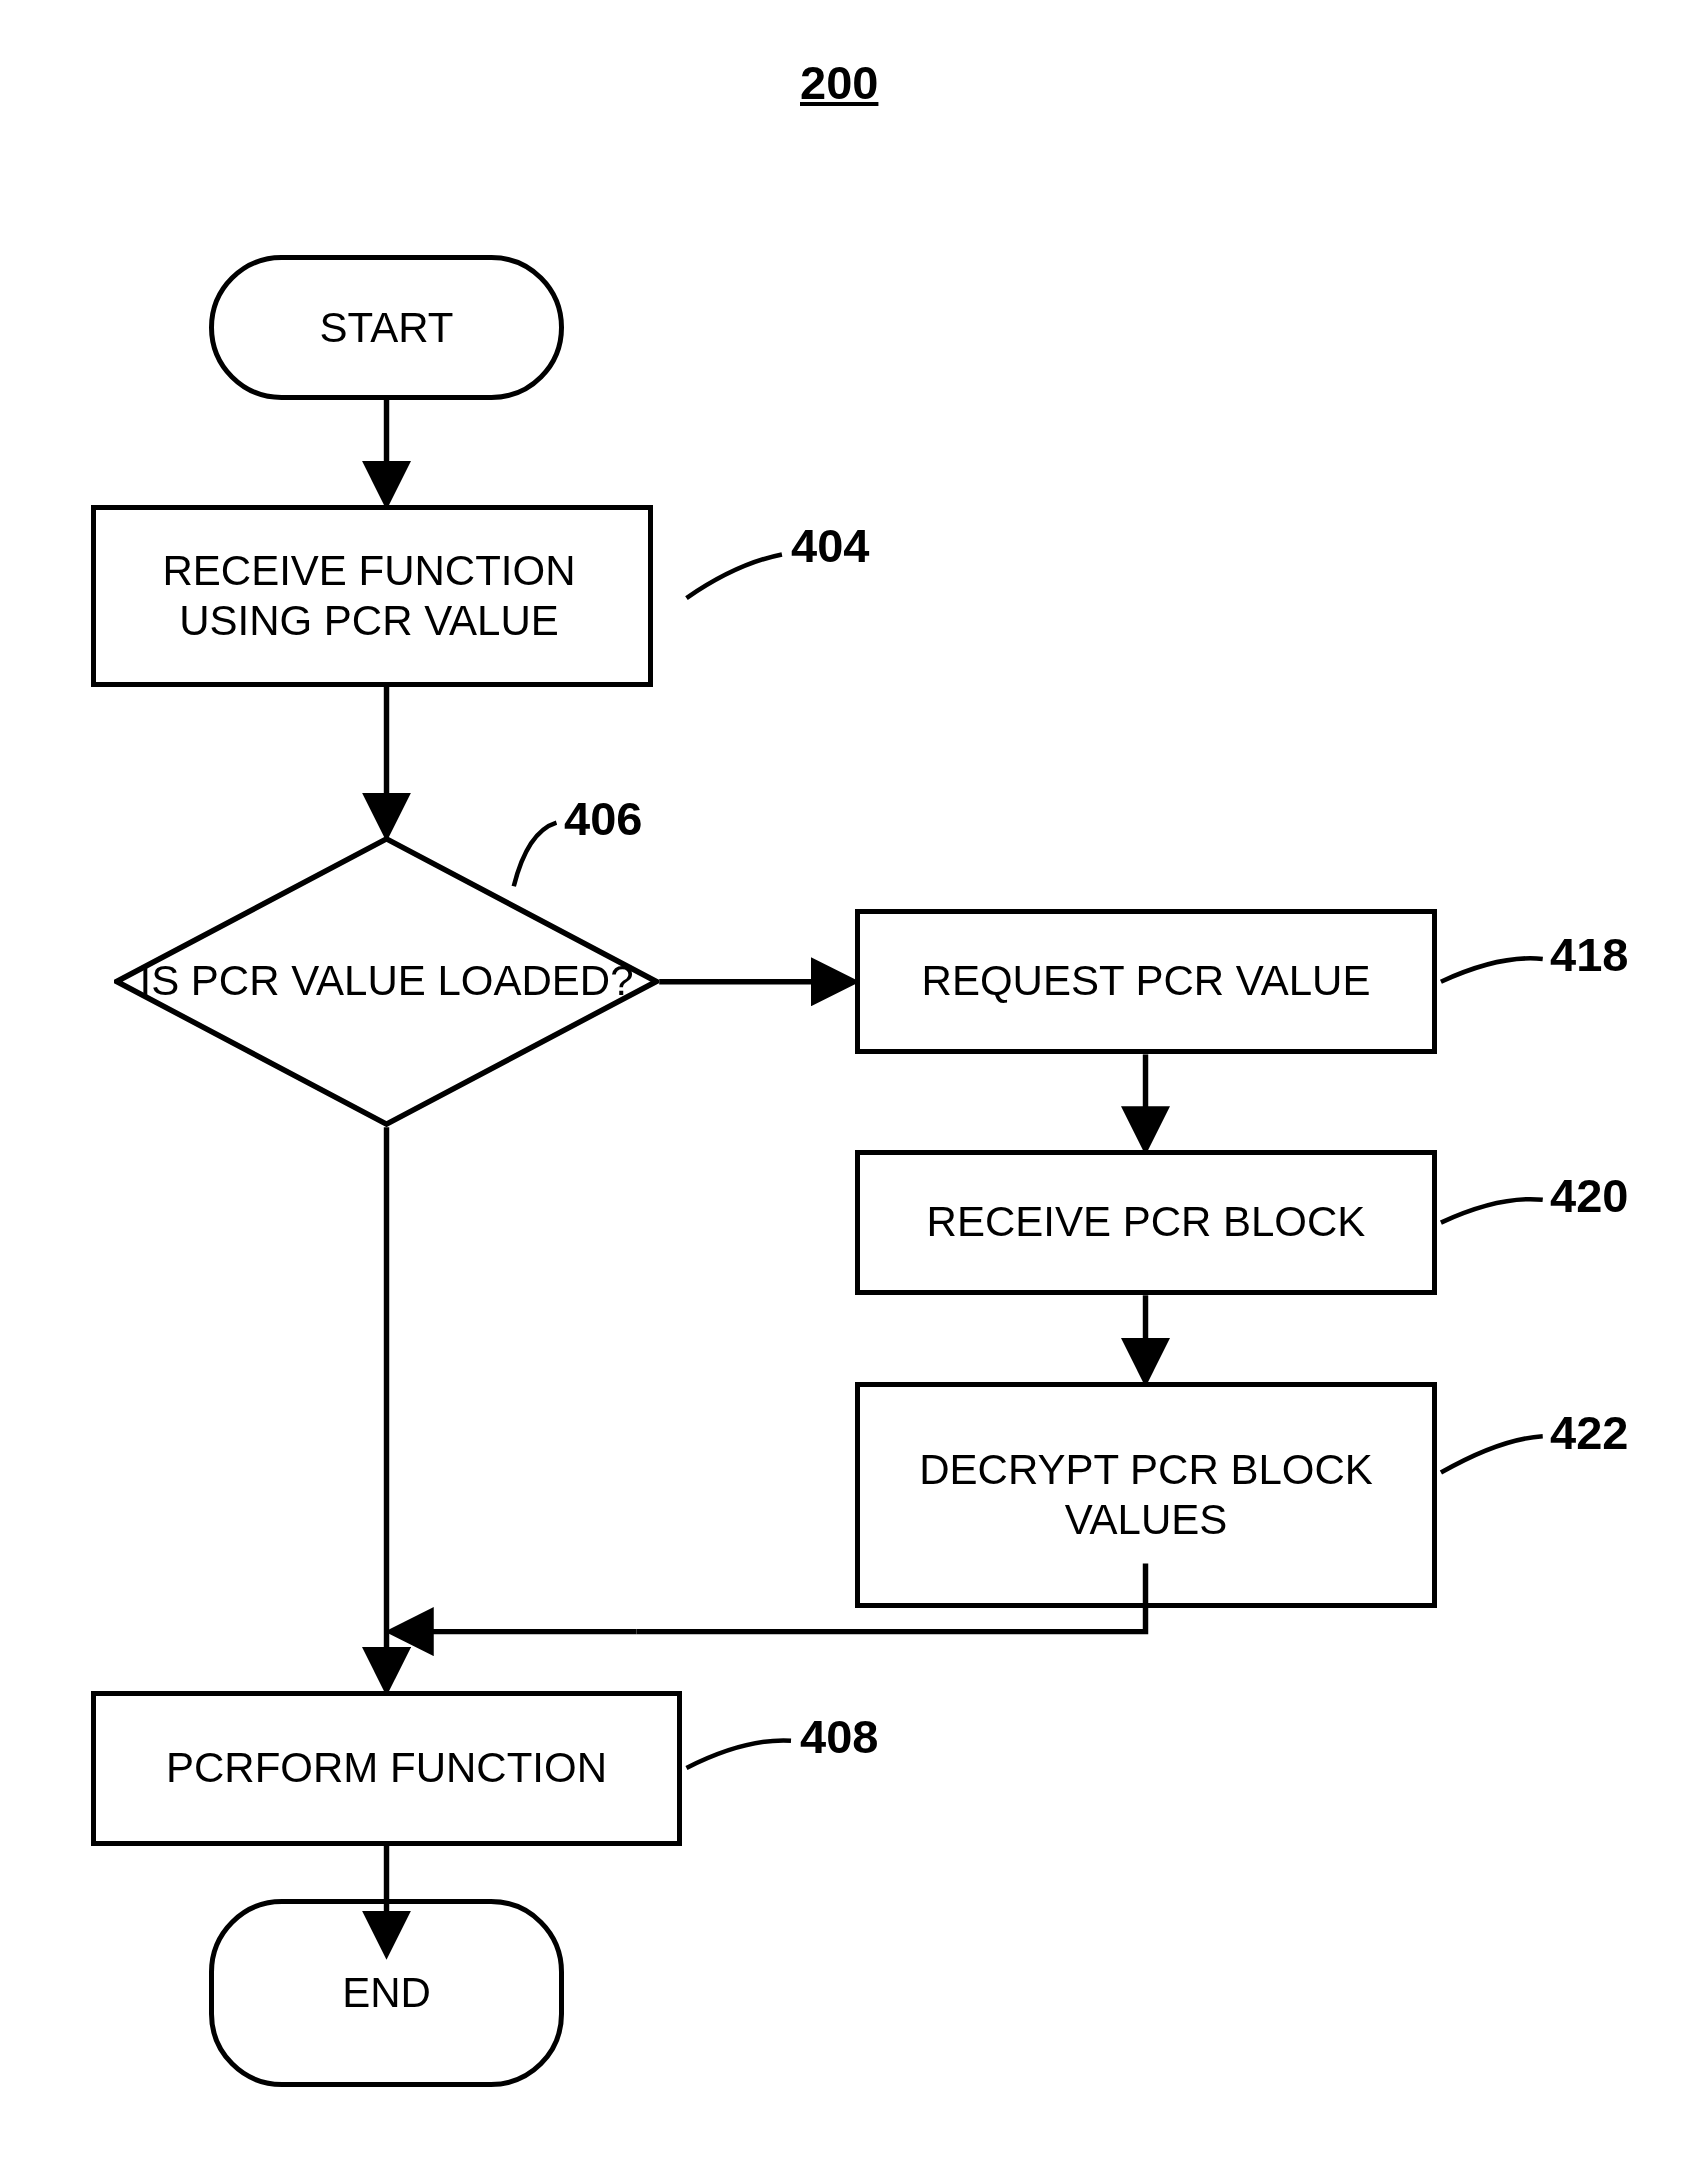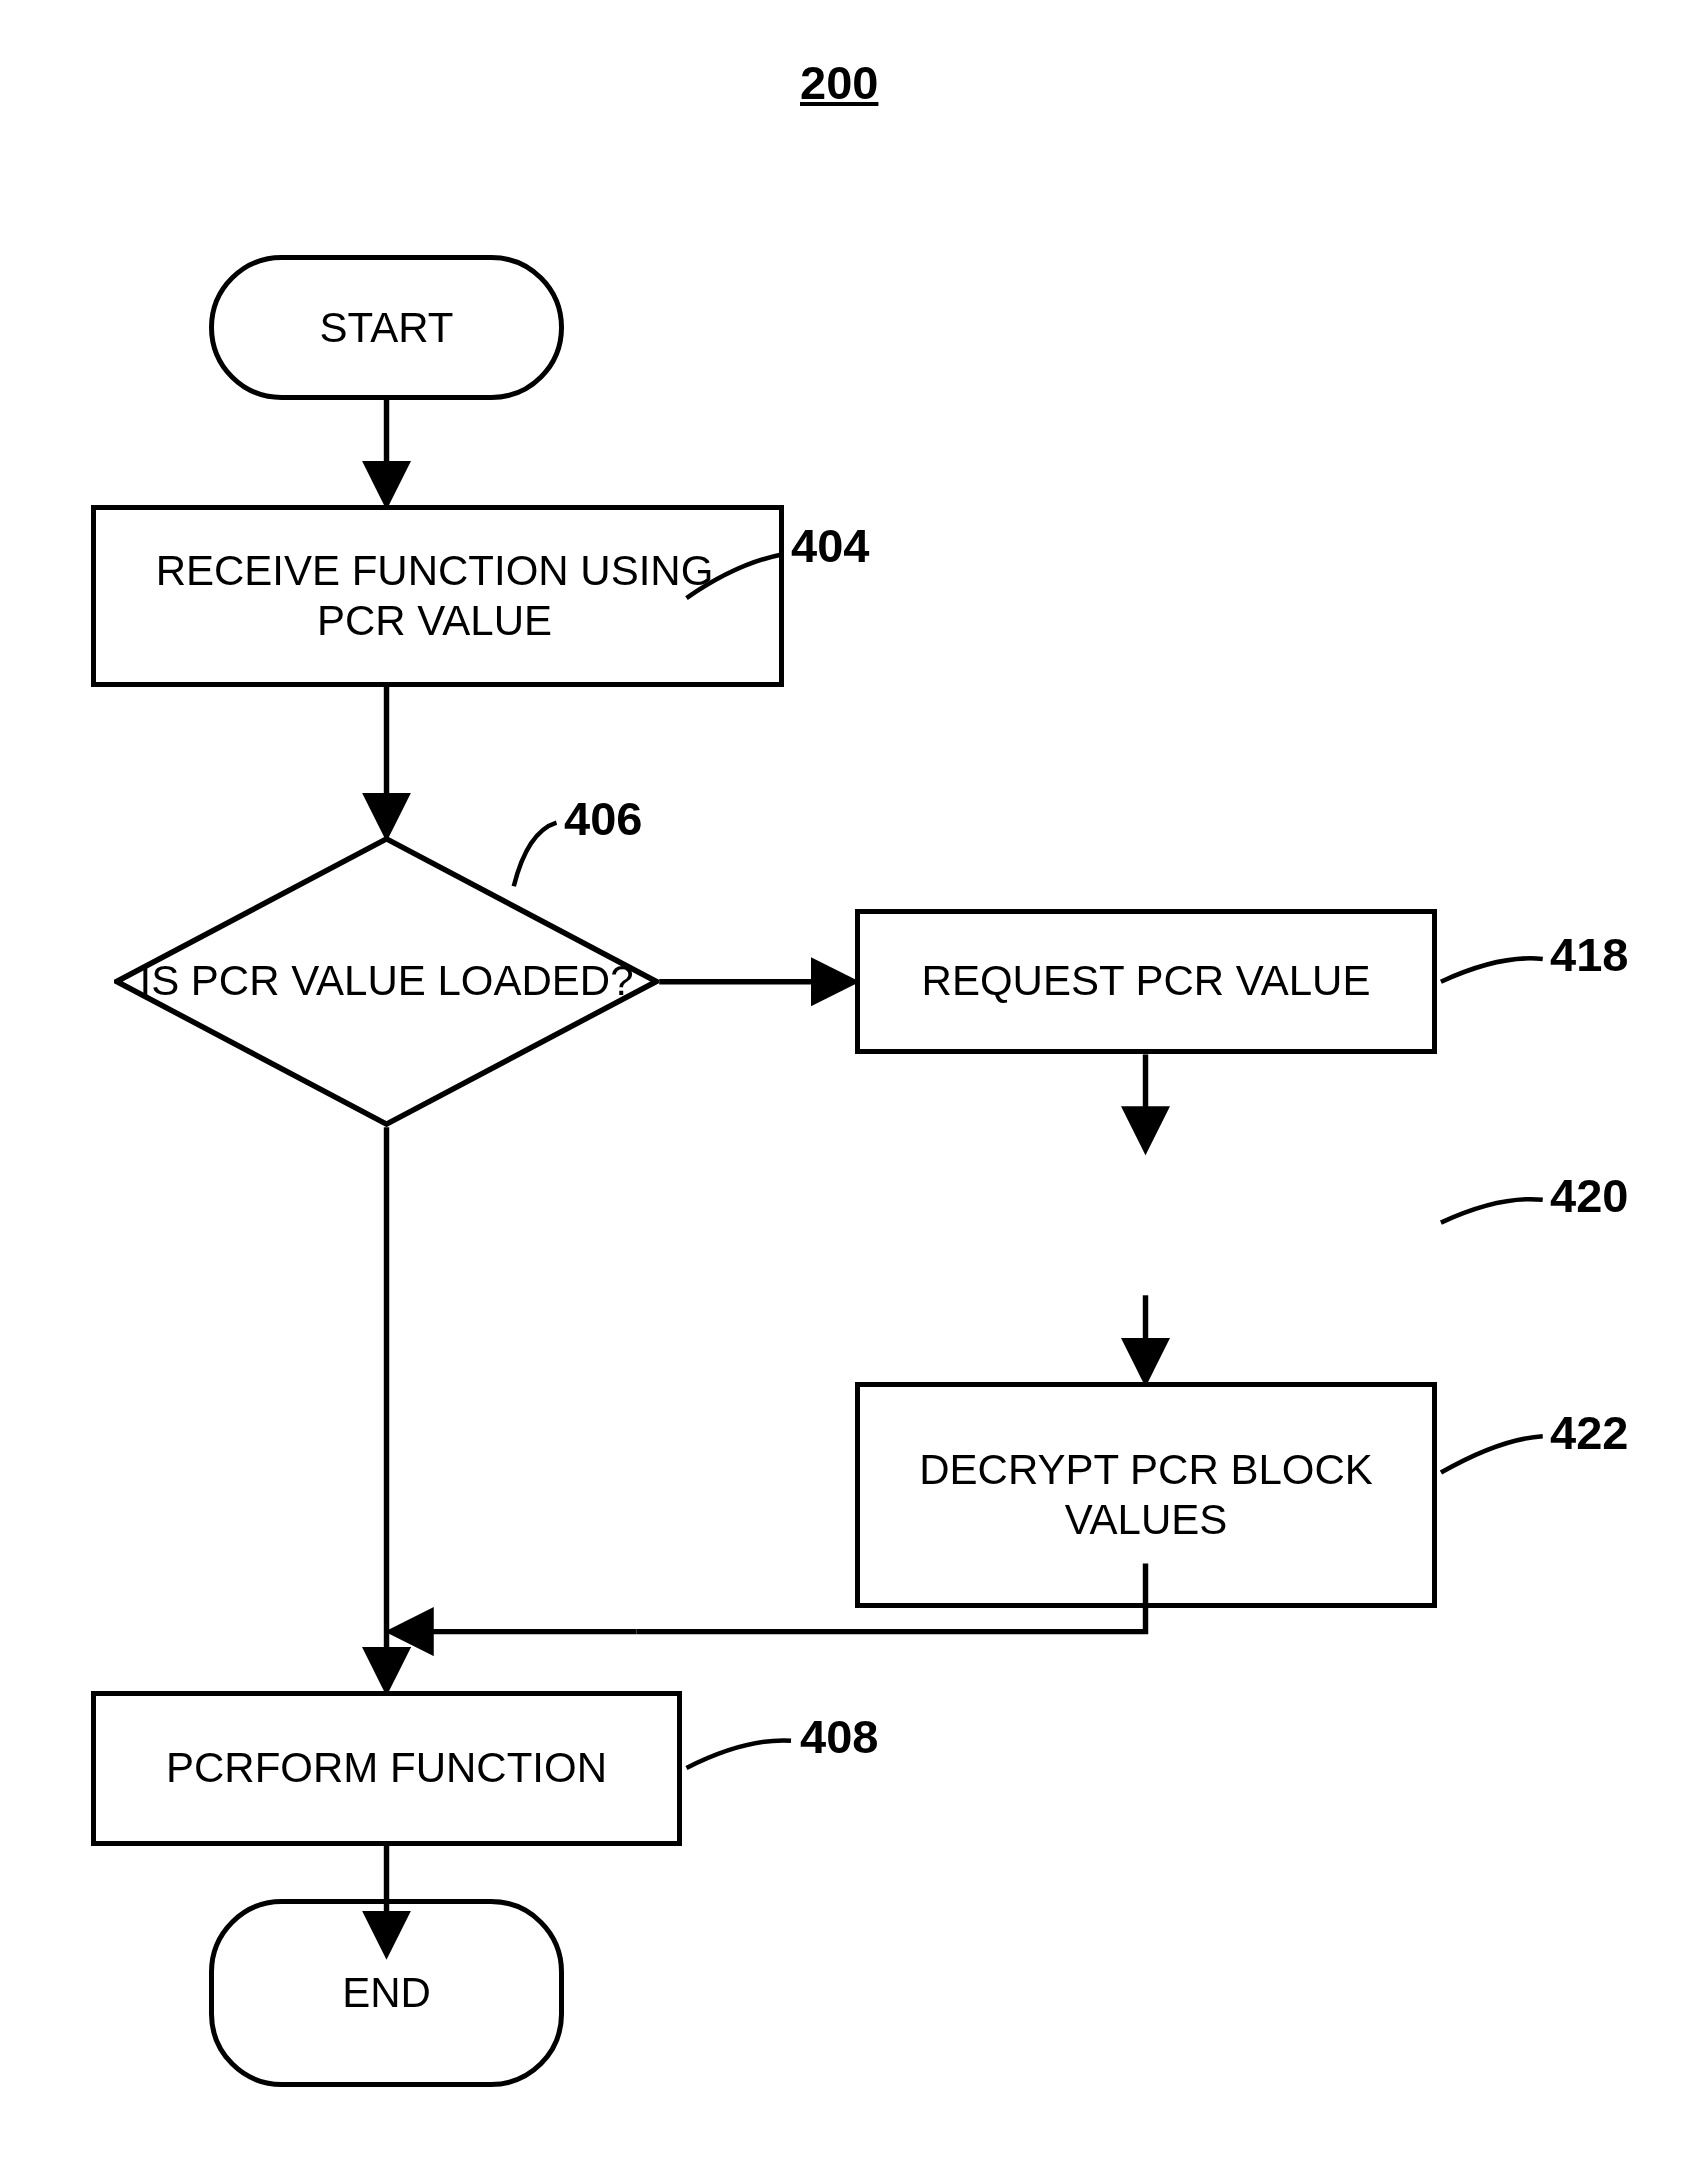--- a/index.html
+++ b/index.html
@@ -87,40 +87,43 @@
 <body>
 
 <div class="canvas">
 
   <div class="figure-ref" style="left: 800px; top: 55px;">200</div>
 
   <div class="terminator" style="left: 209px; top: 255px; width: 355px; height: 145px;">
     <span>START</span>
   </div>
 
-  <div class="process" style="left: 91px; top: 505px; width: 693px; height: 182px; padding-left: 12px;">
+  <div class="process" style="left: 91px; top: 505px; width: 562px; height: 182px; padding-left: 12px;">
     <span>RECEIVE FUNCTION USING PCR VALUE</span>
   </div>
   <div class="callout" style="left: 791px; top: 518px;">404</div>
 
   <div class="decision" style="left: 114px; top: 836px;">
     <svg viewBox="0 0 600 320">
       <polygon points="300,3 597,160 300,317 3,160" fill="#ffffff" stroke="#000000" stroke-width="6"></polygon>
     </svg>
     <div class="decision-label">
       <span>IS PCR VALUE LOADED?</span>
     </div>
   </div>
   <div class="callout" style="left: 564px; top: 791px;">406</div>
 
   <div class="process" style="left: 855px; top: 909px; width: 582px; height: 145px;">
     <span>REQUEST PCR VALUE</span>
   </div>
   <div class="callout" style="left: 1550px; top: 927px;">418</div>
 
+  <div class="process" style="left: 855px; top: 1150px; width: 582px; height: 145px;">
+    <span>RECEIVE PCR BLOCK</span>
+  </div>
   <div class="callout" style="left: 1550px; top: 1168px;">420</div>
 
   <div class="process" style="left: 855px; top: 1382px; width: 582px; height: 226px;">
     <span>DECRYPT PCR BLOCK VALUES</span>
   </div>
   <div class="callout" style="left: 1550px; top: 1405px;">422</div>
 
   <div class="process" style="left: 91px; top: 1691px; width: 591px; height: 155px;">
     <span>PCRFORM FUNCTION</span>
   </div>

